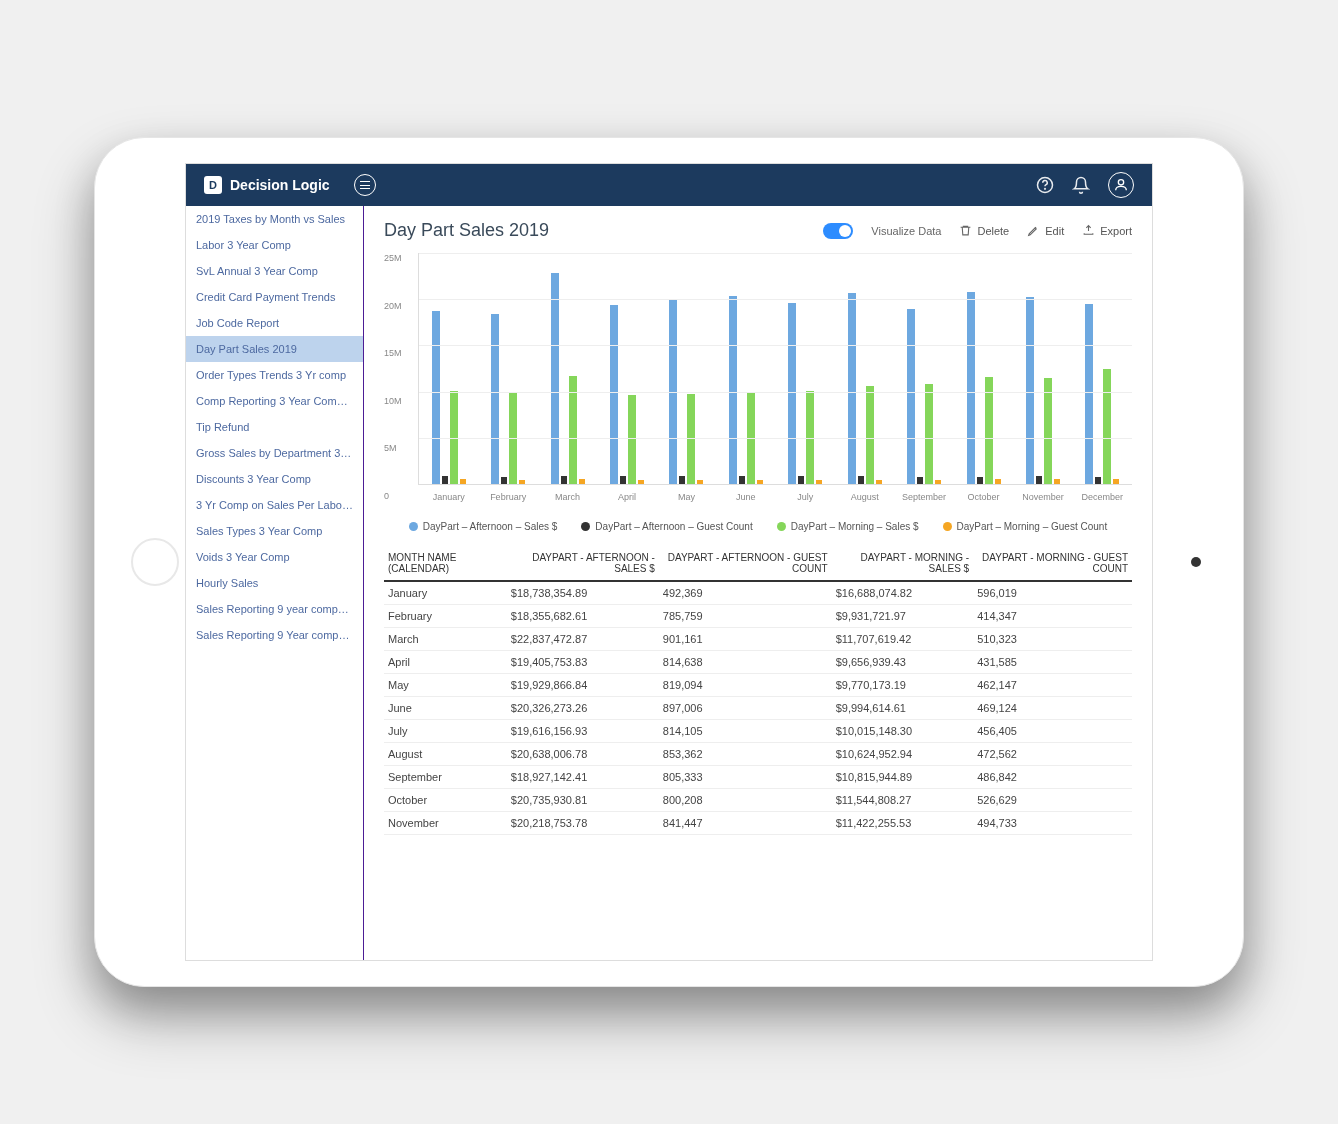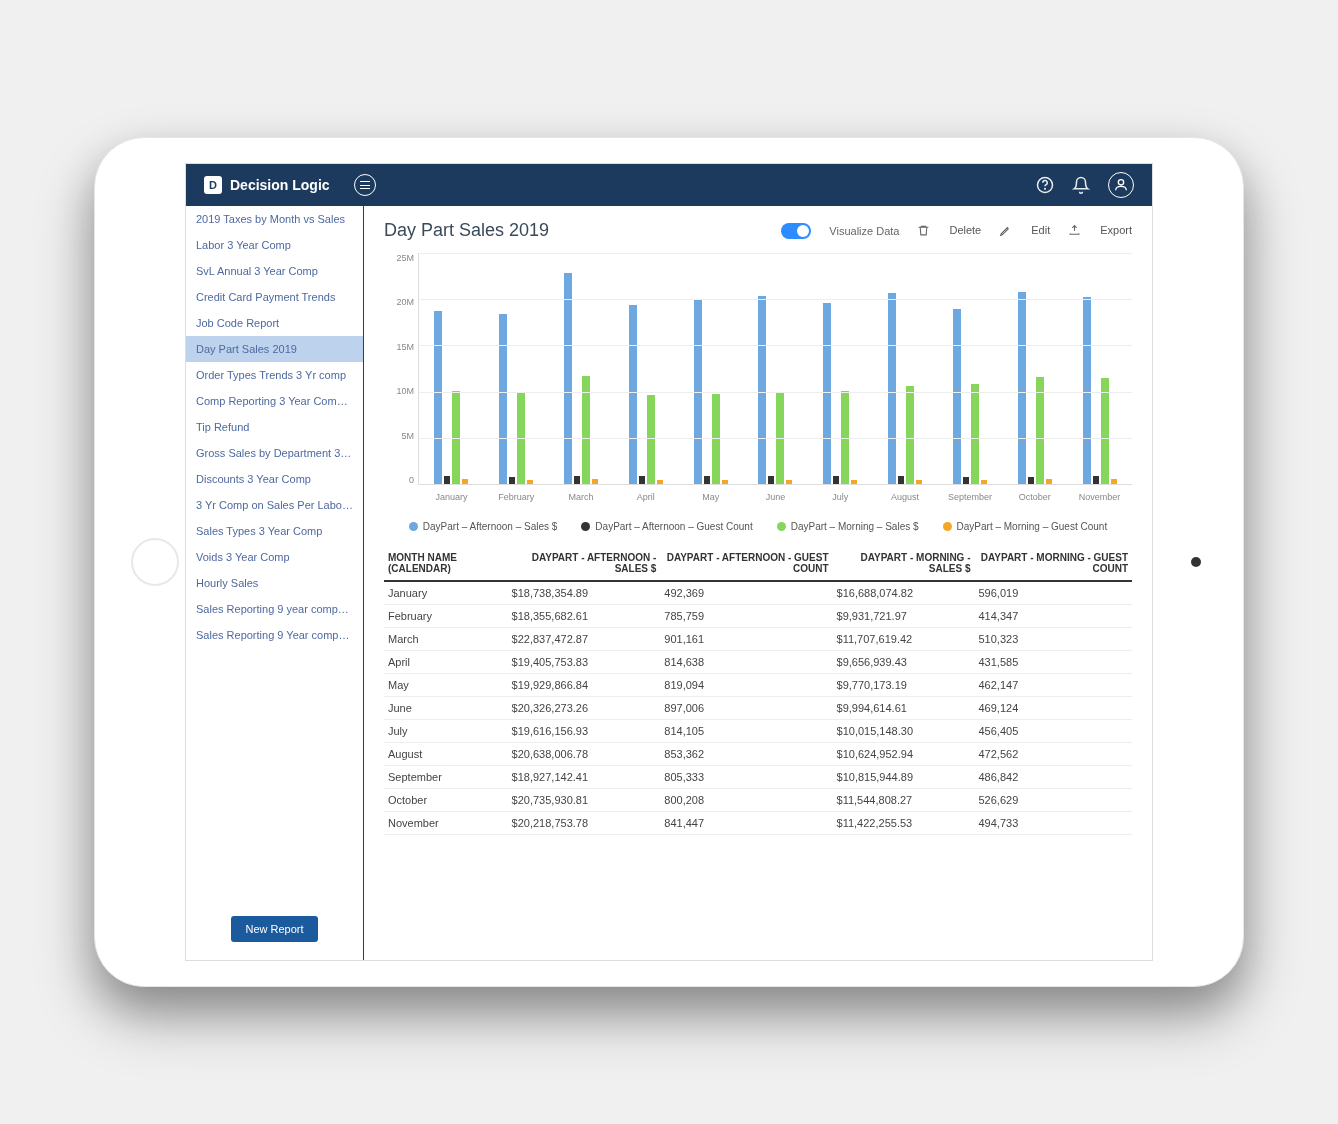--- a/index.html
+++ b/index.html
@@ -25,39 +25,39 @@
 .sidebar-item{padding:7px 10px;font-size:11px;color:#4d69a0;cursor:pointer;white-space:nowrap;overflow:hidden;text-overflow:ellipsis}
 .sidebar-item.active{background:#bdd3ed}
 .new-report-wrap{padding:18px;display:flex;justify-content:center}
 .new-report-btn{background:#1c5a9e;color:#fff;border:none;padding:7px 14px;font-size:11px;border-radius:3px;cursor:pointer}
 .panel{flex:1;padding:14px 20px;overflow-y:auto}
 .panel-head{display:flex;align-items:center;margin-bottom:12px}
 .panel-title{font-size:18px;color:#3a4a5a;font-weight:400}
 .panel-actions{margin-left:auto;display:flex;gap:18px;align-items:center;font-size:11px;color:#666}
 .toggle{position:relative;width:30px;height:16px;background:#2d8cff;border-radius:10px;cursor:pointer}
 .toggle::after{content:'';position:absolute;right:2px;top:2px;width:12px;height:12px;background:#fff;border-radius:50%}
-.action-item{display:flex;gap:19px;cursor:pointer;color:#555}
+.action-item{display:flex;align-items:center;gap:5px;cursor:pointer;color:#555}
 .action-item svg{width:13px;height:13px}
 .chart-area{position:relative;height:260px;margin-bottom:8px}
-.y-axis{position:absolute;left:0;top:0;bottom:28px;width:30px;display:flex;flex-direction:column;justify-content:space-between;text-align:right;font-size:9px;color:#888}
+.y-axis{position:absolute;left:0;top:0;bottom:12px;width:30px;display:flex;flex-direction:column;justify-content:space-between;text-align:left;font-size:9px;color:#888}
 .plot{position:absolute;left:34px;right:0;top:0;bottom:28px;border-left:1px solid #ddd;border-bottom:1px solid #ddd}
 .gridline{position:absolute;left:0;right:0;border-top:1px solid #eee}
 .bars-row{position:absolute;left:0;right:0;bottom:0;top:0;display:flex}
 .month-group{flex:1;display:flex;align-items:flex-end;justify-content:center;gap:2px;position:relative}
 .month-group .lbl{position:absolute;bottom:-18px;left:0;right:0;text-align:center;font-size:9px;color:#888}
 .bar{width:8px}
 .b1{background:#6da8e0}
 .b2{background:#333;width:6px}
 .b3{background:#85d65a}
 .b4{background:#f5a623;width:6px}
 .legend{display:flex;justify-content:center;gap:24px;font-size:10px;color:#555;margin-bottom:14px}
 .legend-item{display:flex;align-items:center;gap:5px}
 .legend-dot{width:9px;height:9px;border-radius:50%}
 .data-table{width:100%;border-collapse:collapse;font-size:11px}
-.data-table th{text-align:right;font-weight:700;color:#333;padding:6px 4px;border-bottom:2px solid #333;font-size:10px;vertical-align:bottom}
+.data-table th{text-align:right;font-weight:400;color:#333;padding:6px 4px;border-bottom:2px solid #333;font-size:10px;vertical-align:bottom}
 .data-table th:first-child{text-align:left}
 .data-table td{text-align:left;padding:5px 4px;border-bottom:1px solid #eee;color:#444}
 .data-table td:first-child{text-align:left}
 </style>
 </head>
 <body>
 
 <div class="tablet-frame">
   <div class="home-btn"></div>
   <div class="camera"></div>
@@ -110,23 +110,20 @@
               <div class="sidebar-item">Tip Refund</div>
               <div class="sidebar-item">Gross Sales by Department 3 Yr Comp</div>
               <div class="sidebar-item">Discounts 3 Year Comp</div>
               <div class="sidebar-item">3 Yr Comp on Sales Per Labor Hour By ...</div>
               <div class="sidebar-item">Sales Types 3 Year Comp</div>
               <div class="sidebar-item">Voids 3 Year Comp</div>
               <div class="sidebar-item">Hourly Sales</div>
               <div class="sidebar-item">Sales Reporting 9 year comparison By ...</div>
               <div class="sidebar-item">Sales Reporting 9 Year comparison by ...</div>
             </div>
-          <div class="new-report-wrap">
-            <button class="new-report-btn">New Report</button>
-          </div>
         </div>
 
         <div class="panel">
           <div class="panel-head">
             <div class="panel-title">Day Part Sales 2019</div>
             <div class="panel-actions">
               <div class="toggle"></div>
               <span>Visualize Data</span>
               <div class="action-item">
                 <svg viewBox="0 0 24 24" fill="none" stroke="#666" stroke-width="2">
@@ -230,20 +227,27 @@
                     <div class="bar b4" style="height: 2.10652%;"></div>
                     <div class="lbl">October</div>
                   </div>
                   <div class="month-group">
                     <div class="bar b1" style="height: 80.875%;"></div>
                     <div class="bar b2" style="height: 3.36579%;"></div>
                     <div class="bar b3" style="height: 45.689%;"></div>
                     <div class="bar b4" style="height: 1.97893%;"></div>
                     <div class="lbl">November</div>
                   </div>
+                  <div class="month-group">
+                    <div class="bar b1" style="height: 78%;"></div>
+                    <div class="bar b2" style="height: 3.2%;"></div>
+                    <div class="bar b3" style="height: 50%;"></div>
+                    <div class="bar b4" style="height: 2%;"></div>
+                    <div class="lbl">December</div>
+                  </div>
                 </div>
             <div class="gridline" style="top: 0%;"></div>
                 <div class="gridline" style="top: 20%;"></div>
                 <div class="gridline" style="top: 40%;"></div>
                 <div class="gridline" style="top: 60%;"></div>
                 <div class="gridline" style="top: 80%;"></div>
               </div>
           </div>
 
           <div class="legend" id="legend">

